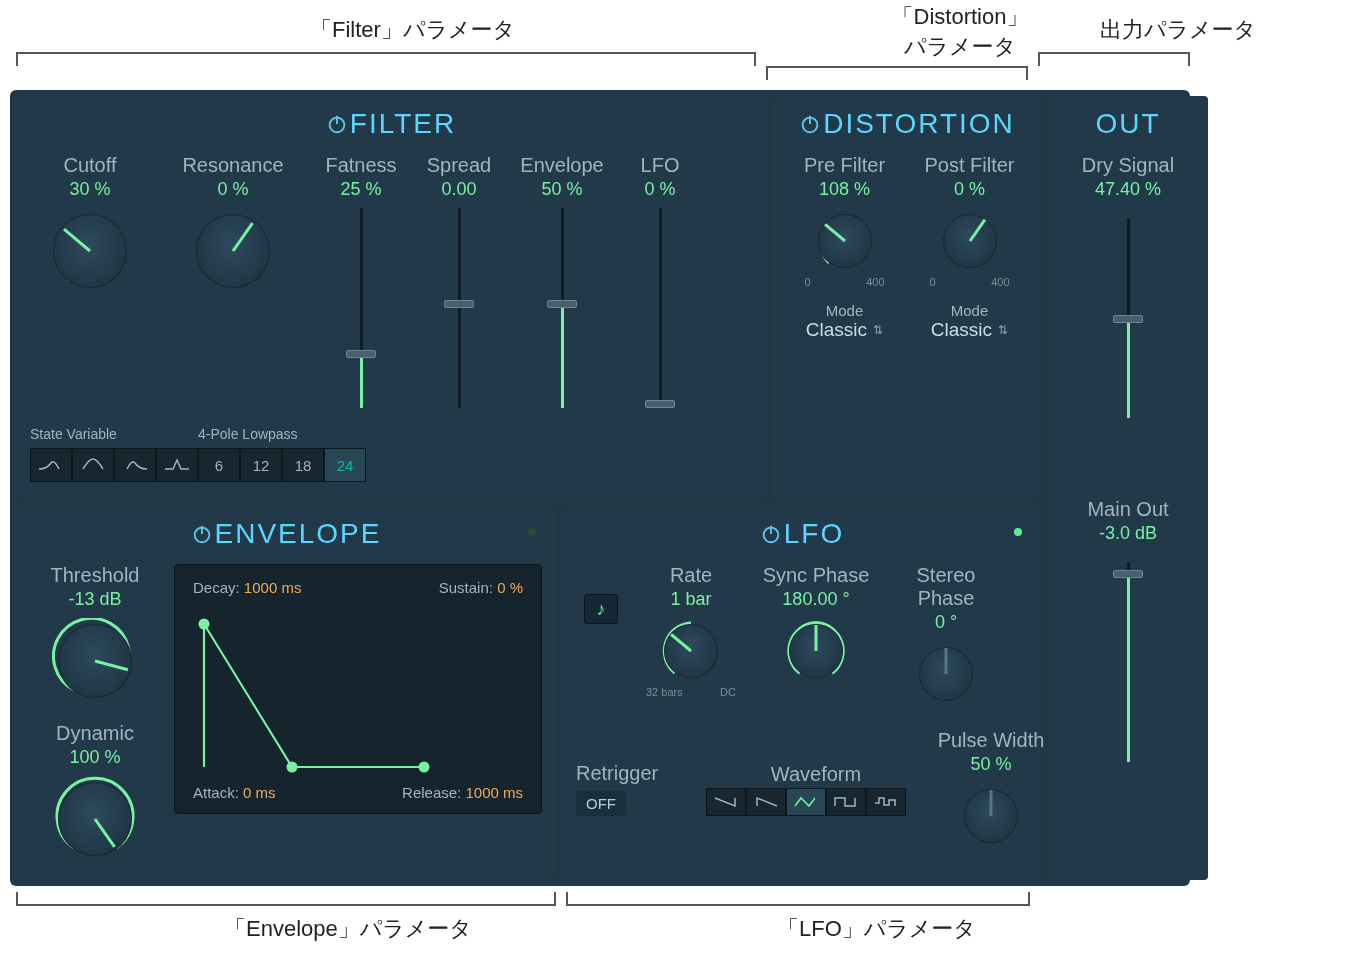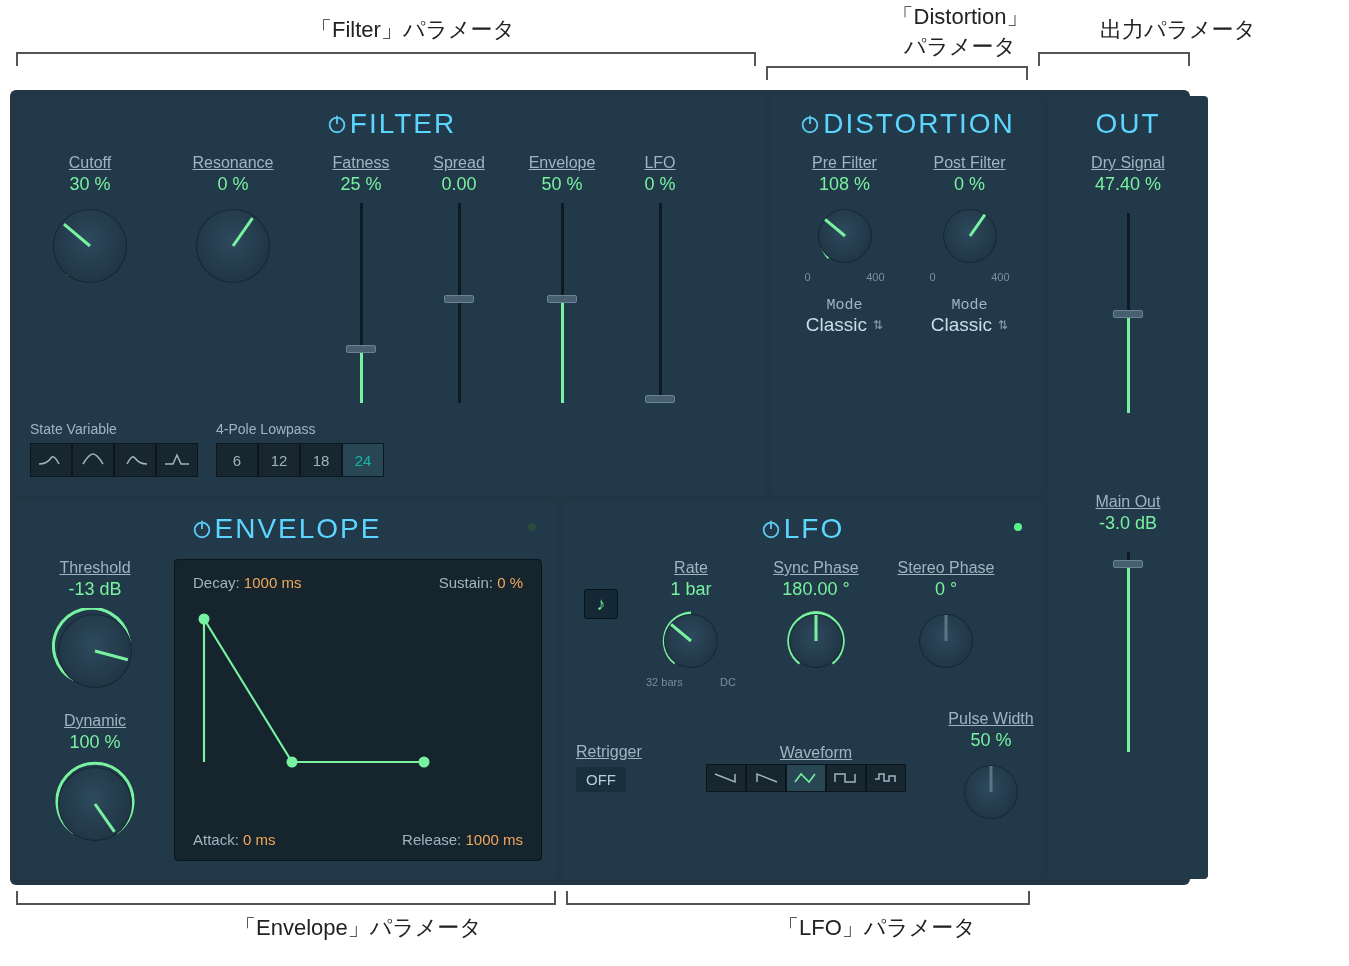--- a/index.html
+++ b/index.html
@@ -93,23 +93,22 @@
     color: #5dd6ff;
   }
   .indicator-dot {
     position: absolute; right: 6px; top: 10px;
     width: 8px; height: 8px; border-radius: 50%;
     background: #2a4a3a;
   }
   .indicator-dot.on { background: #5cf28a; }
 
   .param-label {
-    font-size: 16px; color: #9fb5c2; text-align: center;
+    font-size: 20px; color: #9fb5c2; text-align: center;
     margin-bottom: 2px;
-    text-decoration: underline;
   }
   .param-value {
     font-size: 18px; color: #78f2a0; text-align: center;
     margin-bottom: 8px;
   }
   .param-col {
     display: flex; flex-direction: column; align-items: center;
   }
 
   
@@ -164,21 +163,21 @@
     transform: translateX(-50%);
   }
 
   .filter-controls {
     display: grid;
     grid-template-columns: 120px 150px 90px 90px 100px 80px;
     gap: 8px;
     align-items: start;
   }
   .filter-lower {
-    display: flex; gap: 18px; margin-top: 18px;
+    display: flex; gap: 0; margin-top: 18px;
   }
   .group-label {
     font-size: 14px; color: #9fb5c2; margin-bottom: 6px;
   }
   .btn-row { display: flex; gap: 0; }
   .shape-btn, .pole-btn {
     width: 42px; height: 34px;
     background: #17262f;
     border: 1px solid #0c161d;
     display: flex; align-items: center; justify-content: center;
@@ -190,42 +189,42 @@
     background: #284653;
     color: #14b8a6;
   }
 
   .distortion-controls {
     display: grid;
     grid-template-columns: 1fr 1fr;
     gap: 8px;
     justify-items: center;
   }
-  .mode-label { font-size: 15px; color: #9fb5c2; margin-top: 14px; font-family: Liberation Mono, monospace; }
+  .mode-label { font-size: 15px; color: #9fb5c2; margin-top: 14px; }
   .mode-select {
     font-size: 19px; color: #c9dde8;
     display: flex; align-items: center; gap: 6px;
     cursor: pointer;
   }
   .chev { font-size: 12px; color: #8fa7b4; }
 
   .out-controls { display: flex; flex-direction: column; align-items: center; }
   .out-slider-wrap { margin-top: 10px; }
 
   
   .env-controls { display: flex; gap: 14px; }
   .env-left { display: flex; flex-direction: column; gap: 18px; align-items: center; width: 130px; }
   .env-display {
     flex: 1;
     background: #15242d;
     border: 1px solid #0b151c;
     border-radius: 4px;
     padding: 14px 18px;
     position: relative;
-    height: 302px;
+    height: 250px;
   }
   .env-readout-top, .env-readout-bottom {
     display: flex; justify-content: space-between;
     font-size: 15px;
   }
   .env-readout-bottom { position: absolute; bottom: 12px; left: 18px; right: 18px; }
   .env-rk { color: #9fb5c2; }
   .env-rv { color: #f0a85c; }
   .env-graph {
     position: absolute; left: 18px; right: 18px; top: 48px; bottom: 44px;
@@ -635,18 +634,18 @@
             </div>
           </div>
         </div>
       </div>
     </div>
 
   </div>
 
   <div class="bottom-labels">
     <div class="bracket-bottom" style="left:6px;top:0;width:540px;"></div>
-    <div class="bottom-label" style="left:224px;top:22px;">「Envelope」パラメータ</div>
+    <div class="bottom-label" style="left:214px;top:22px;">「Envelope」パラメータ</div>
 
     <div class="bracket-bottom" style="left:556px;top:0;width:464px;"></div>
     <div class="bottom-label" style="left:767px;top:22px;">「LFO」パラメータ</div>
   </div>
 </div>
 
 </body></html>

